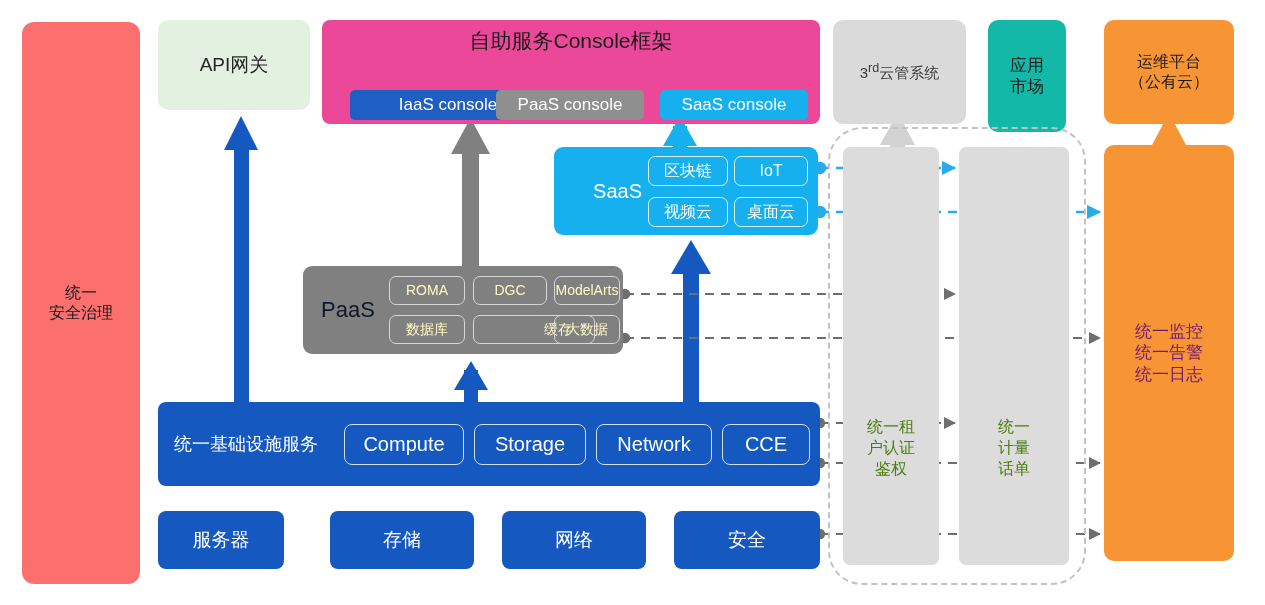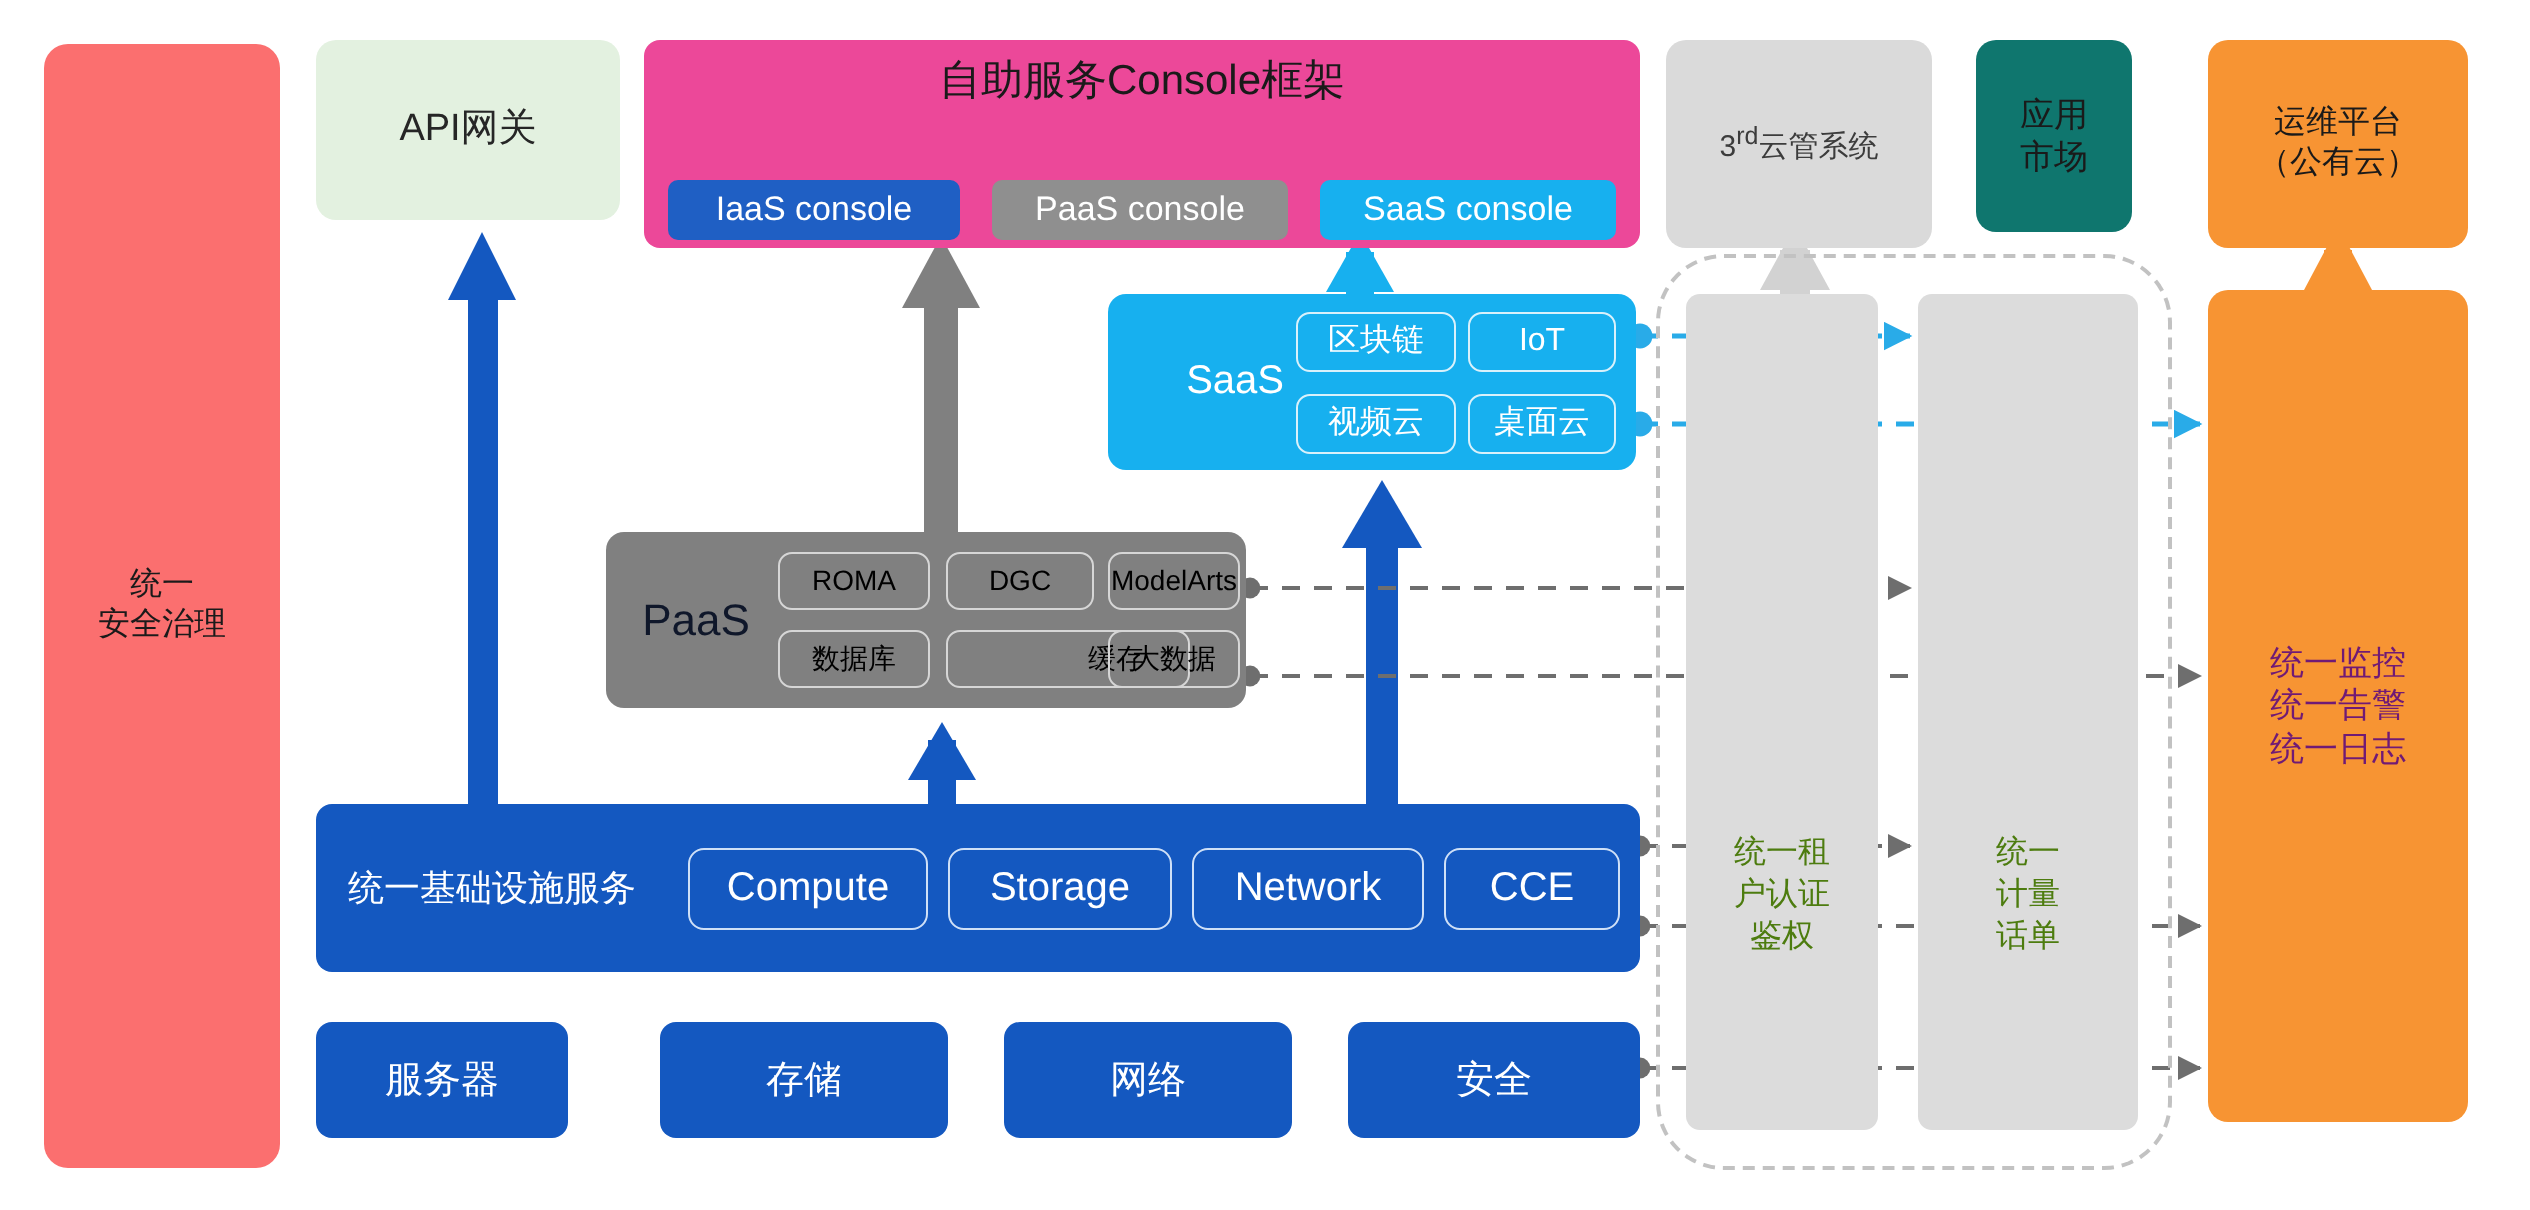--- a/index.html
+++ b/index.html
@@ -10,45 +10,45 @@
   
   #security-col{left:22px;top:22px;width:118px;height:562px;background:#fb6f6f;border-radius:12px;color:#1a1a1a;font-size:16px;}
 
   
   #api-gw{left:158px;top:20px;width:152px;height:90px;background:#e3f1e0;border-radius:10px;color:#262626;font-size:19px;}
 
   
   #console-frame{left:322px;top:20px;width:498px;height:104px;background:#ec4899;border-radius:8px;display:block;}
   #console-title{position:absolute;left:0;top:8px;width:100%;text-align:center;font-size:21px;color:#1a1a1a;}
   .console-chip{position:absolute;top:70px;height:30px;border-radius:5px;display:flex;align-items:center;justify-content:center;font-size:17px;color:#fff;}
-  #chip-iaas{left:12px;width:146px;background:#1f5fc4;}
+  #chip-iaas{left:28px;width:118px;background:#1f5fc4;padding-left:39px;}
   #chip-paas{left:174px;width:148px;background:#8f8f8f;}
   #chip-saas{left:338px;width:148px;background:#17b0ef;}
 
   
   #third-party{left:833px;top:20px;width:133px;height:104px;background:#dadada;border-radius:10px;color:#3c3c3c;font-size:15px;}
-  #app-market{left:988px;top:20px;width:78px;height:96px;background:#0f766e;border-radius:10px;color:#1a1a1a;font-size:17px;}
+  #app-market{left:988px;top:20px;width:78px;height:112px;background:#14b8a6;border-radius:10px;color:#1a1a1a;font-size:17px;}
 
   
   #ops-top{left:1104px;top:20px;width:130px;height:104px;background:#f79433;border-radius:10px;color:#1a1a1a;font-size:16px;}
   #ops-main{left:1104px;top:145px;width:130px;height:416px;background:#f79433;border-radius:10px;color:#701a75;font-size:17px;}
 
   
   #saas{left:554px;top:147px;width:264px;height:88px;background:#17b0ef;border-radius:9px;display:block;}
   #saas-label{position:absolute;left:10px;top:50%;transform:translateY(-50%);font-size:20px;color:#fff;width:78px;text-align:right;}
   .saas-chip{position:absolute;height:28px;border:1.6px solid #d9f1fb;border-radius:7px;display:flex;align-items:center;justify-content:center;font-size:16px;color:#fff;background:transparent;}
   #saas-c0{left:94px;top:9px;width:78px;}
   #saas-c1{left:180px;top:9px;width:72px;}
   #saas-c2{left:94px;top:50px;width:78px;}
   #saas-c3{left:180px;top:50px;width:72px;}
 
   
   #paas{left:303px;top:266px;width:320px;height:88px;background:#808080;border-radius:9px;display:block;}
   #paas-label{position:absolute;left:6px;top:50%;transform:translateY(-50%);font-size:22px;color:#0f172a;width:78px;text-align:center;}
-  .paas-chip{position:absolute;height:27px;border:1.5px solid #d6d6d6;border-radius:7px;display:flex;align-items:center;justify-content:center;font-size:14px;color:#000000;}
+  .paas-chip{position:absolute;height:27px;border:1.5px solid #d6d6d6;border-radius:7px;display:flex;align-items:center;justify-content:center;font-size:14px;color:#fef9c3;}
   #paas-c0{left:86px;top:10px;width:74px;}
   #paas-c1{left:170px;top:10px;width:72px;}
   #paas-c2{left:251px;top:10px;width:64px;}
   #paas-c3{left:86px;top:49px;width:74px;}
   #paas-c4{left:170px;top:49px;width:72px;padding-left:48px;}
   #paas-c5{left:251px;top:49px;width:64px;}
 
   
   #infra{left:158px;top:402px;width:662px;height:84px;background:#1458c0;border-radius:8px;display:block;}
   #infra-label{position:absolute;left:16px;top:50%;transform:translateY(-50%);font-size:18px;color:#fff;}

